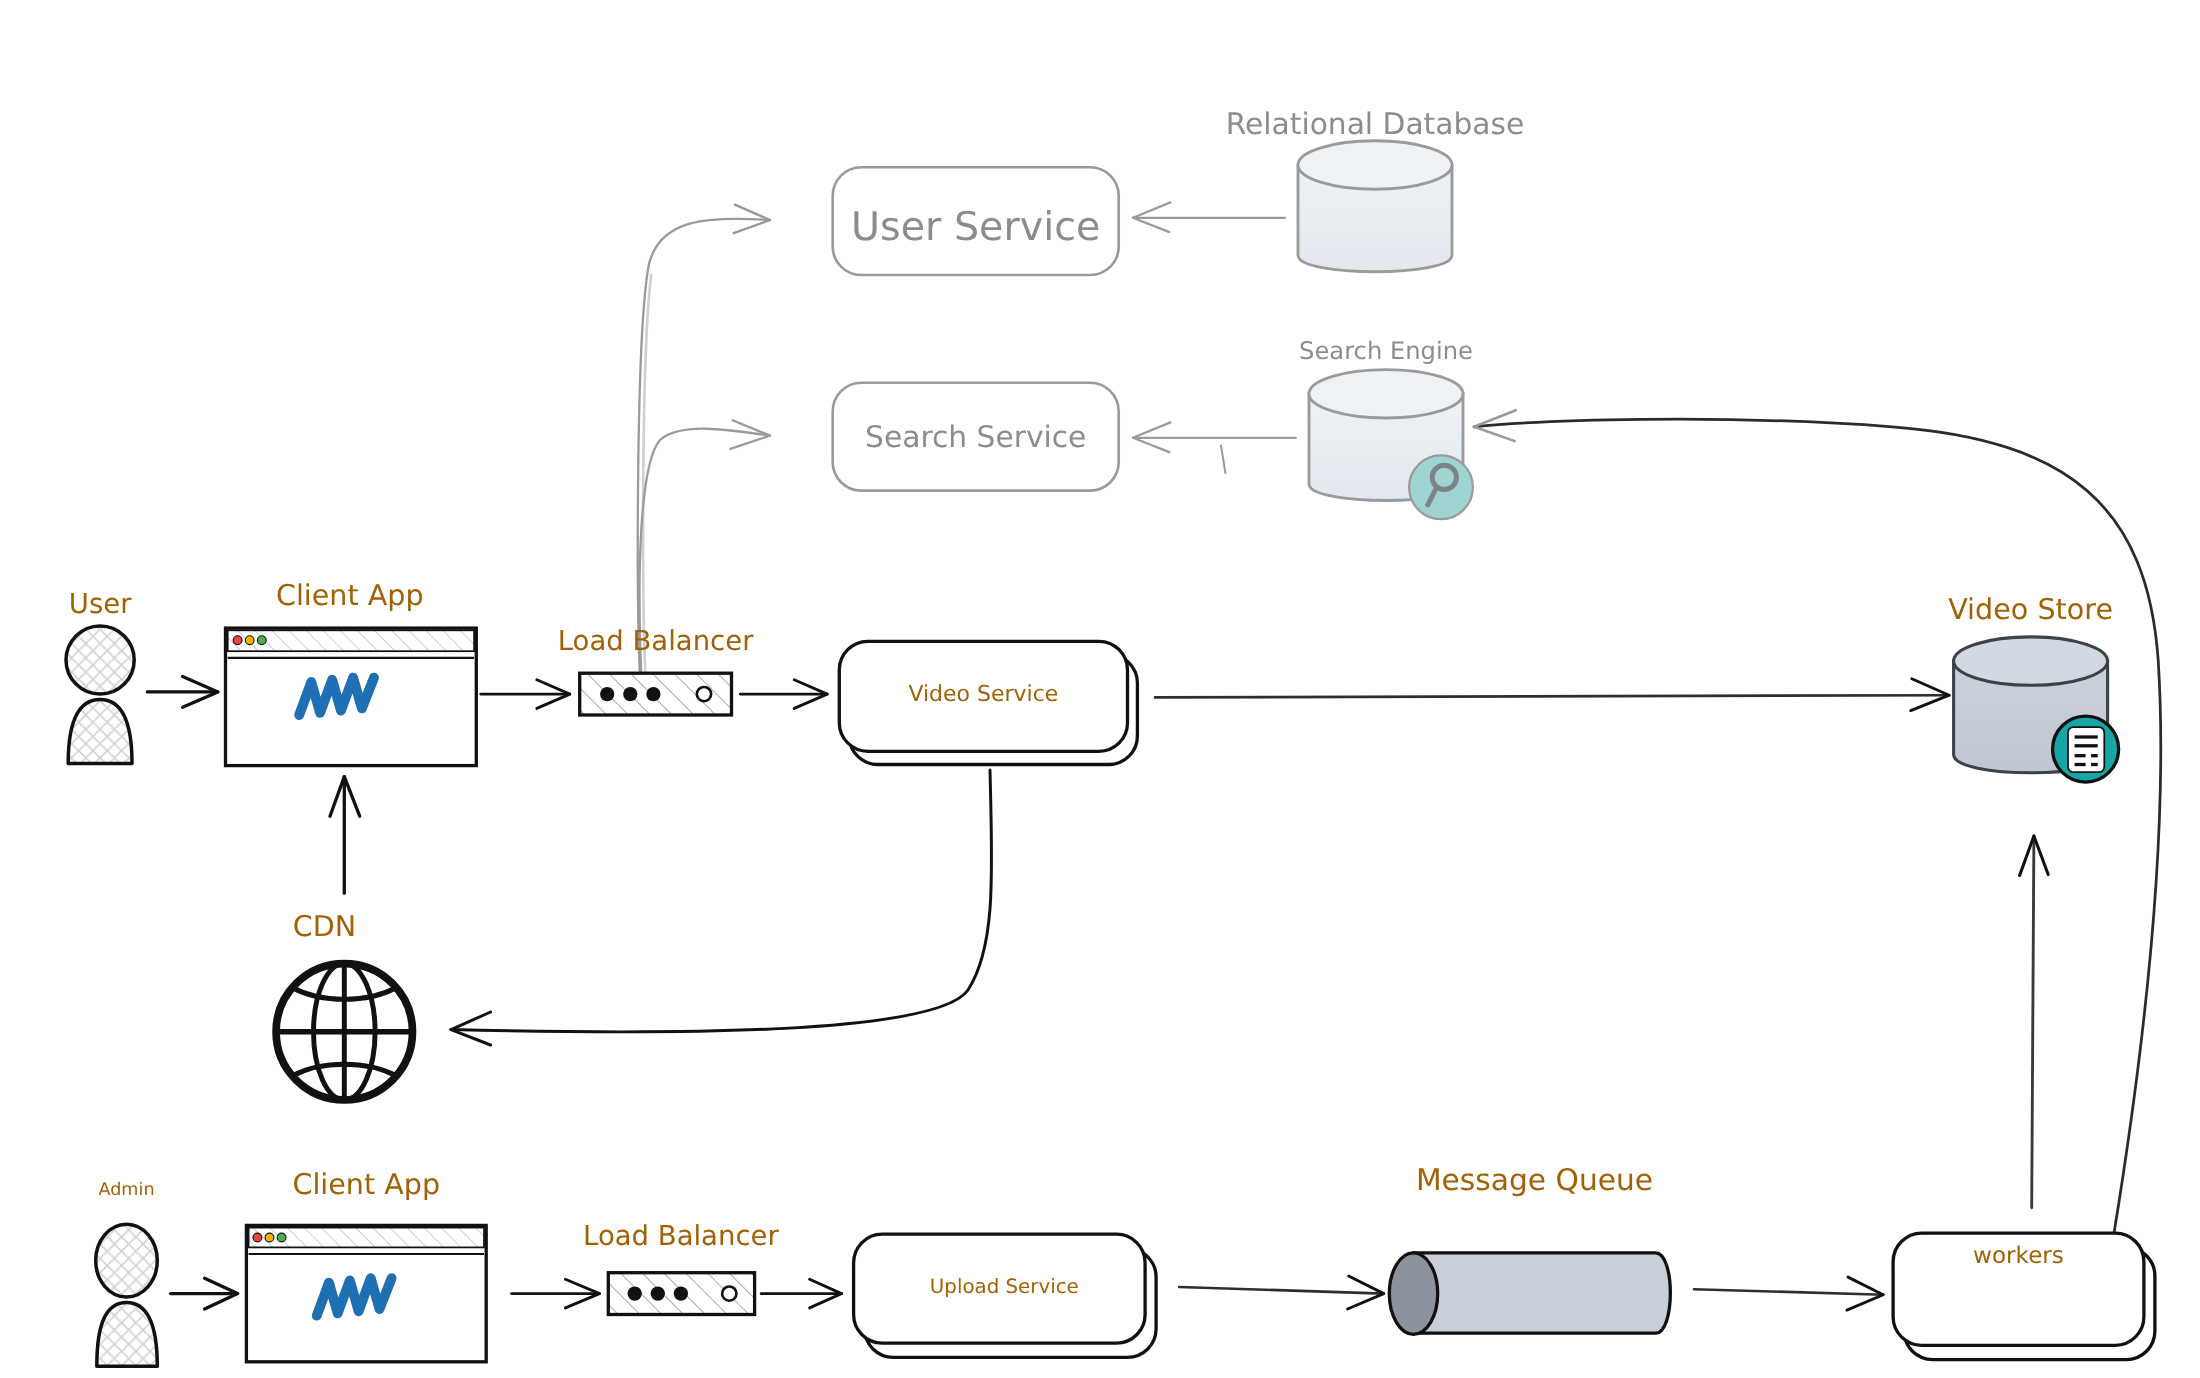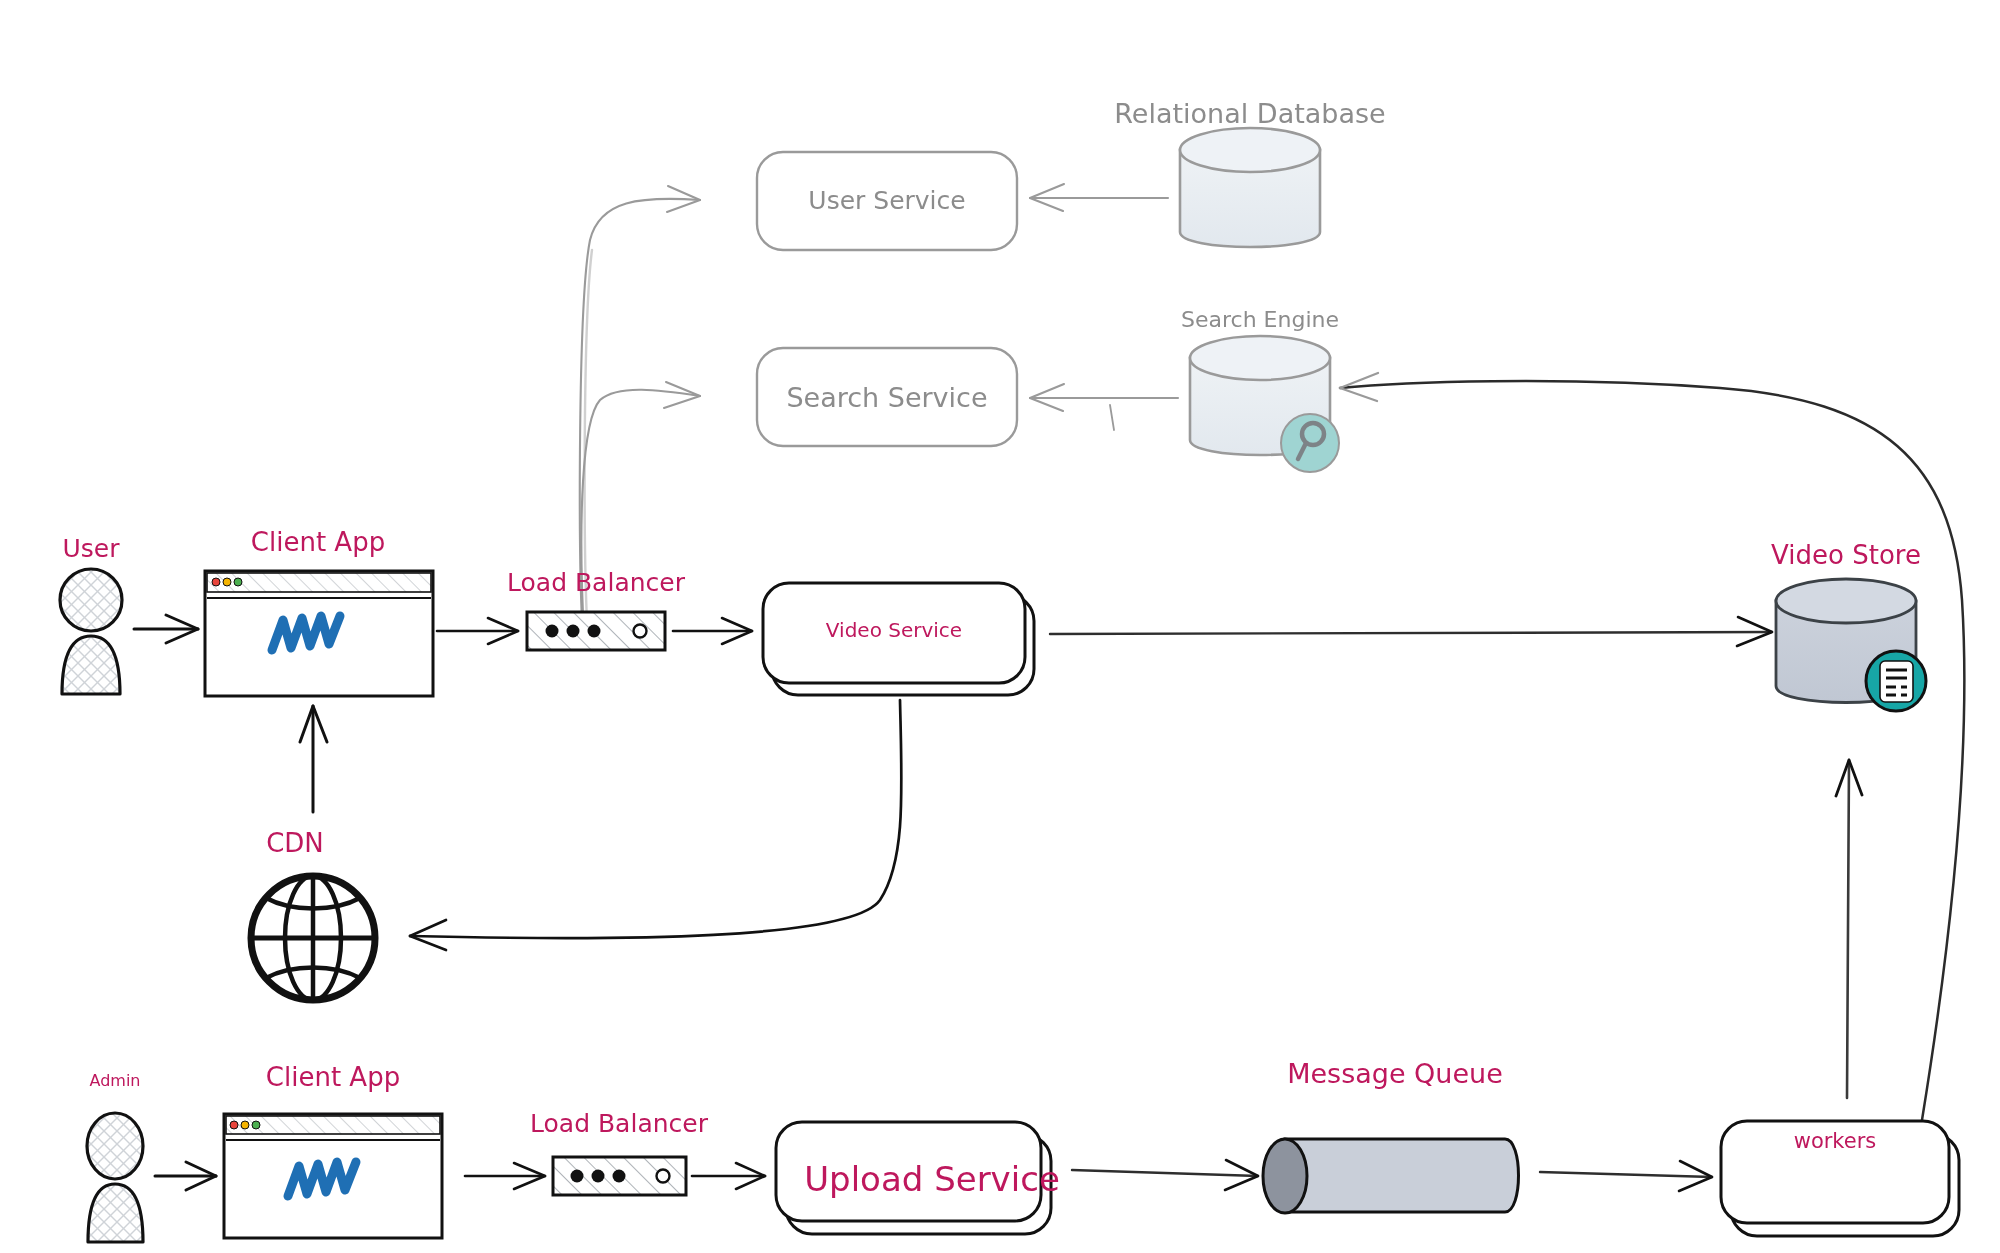--- a/index.html
+++ b/index.html
@@ -11,21 +11,21 @@
   #stage{position:relative;width:2000px;height:1253px;background:#fff;}
   #stage > svg{position:absolute;top:0;left:0;width:2000px;height:1253px;}
 
   
   .lbl{
     position:absolute;
     font-family:"DejaVu Sans","Liberation Sans",sans-serif;
     white-space:nowrap;
     pointer-events:none;
   }
-  .lbl-dark{color:#be185d;}
+  .lbl-dark{color:#a16207;}
   .lbl-grey{color:#8c8c8c;}
   .ctr{transform:translateX(-50%);text-align:center;}
 </style>
 </head>
 <body>
 
 <div id="stage">
 
   <svg viewBox="0 0 2000 1253" xmlns="http://www.w3.org/2000/svg">
     <defs>
@@ -249,21 +249,21 @@
     </g>
 
     <g>
       <rect x="1731" y="1134" width="228" height="102" rx="26" ry="26" fill="#ffffff" stroke="#111" stroke-width="3"></rect>
       <rect x="1721" y="1121" width="228" height="102" rx="26" ry="26" fill="#ffffff" stroke="#111" stroke-width="3"></rect>
     </g>
   </svg>
 
   <div class="lbl lbl-grey ctr" style="left:1250px;top:98px;font-size:27px;">Relational Database</div>
 
-  <div class="lbl lbl-grey ctr" style="left:887px;top:186px;font-size:25px;">User Service</div>
+  <div class="lbl lbl-grey ctr" style="left:887px;top:186px;font-size:36px;">User Service</div>
 
   <div class="lbl lbl-grey ctr" style="left:1260px;top:307px;font-size:22px;">Search Engine</div>
 
   <div class="lbl lbl-grey ctr" style="left:887px;top:382px;font-size:27px;">Search Service</div>
 
   <div class="lbl lbl-dark ctr" style="left:91px;top:534px;font-size:25px;">User</div>
 
   <div class="lbl lbl-dark ctr" style="left:318px;top:527px;font-size:26px;">Client App</div>
 
   <div class="lbl lbl-dark ctr" style="left:596px;top:568px;font-size:25px;">Load Balancer</div>
@@ -273,19 +273,19 @@
   <div class="lbl lbl-dark ctr" style="left:1846px;top:540px;font-size:26px;">Video Store</div>
 
   <div class="lbl lbl-dark ctr" style="left:295px;top:828px;font-size:26px;">CDN</div>
 
   <div class="lbl lbl-dark ctr" style="left:115px;top:1071px;font-size:16px;">Admin</div>
 
   <div class="lbl lbl-dark ctr" style="left:333px;top:1062px;font-size:26px;">Client App</div>
 
   <div class="lbl lbl-dark ctr" style="left:619px;top:1109px;font-size:25px;">Load Balancer</div>
 
-  <div class="lbl lbl-dark ctr" style="left:932px;top:1159px;font-size:34px;">Upload Service</div>
+  <div class="lbl lbl-dark ctr" style="left:913px;top:1159px;font-size:18px;">Upload Service</div>
 
   <div class="lbl lbl-dark ctr" style="left:1395px;top:1058px;font-size:27px;">Message Queue</div>
 
   <div class="lbl lbl-dark ctr" style="left:1835px;top:1129px;font-size:21px;">workers</div>
 
 </div>
 
 </body></html>

